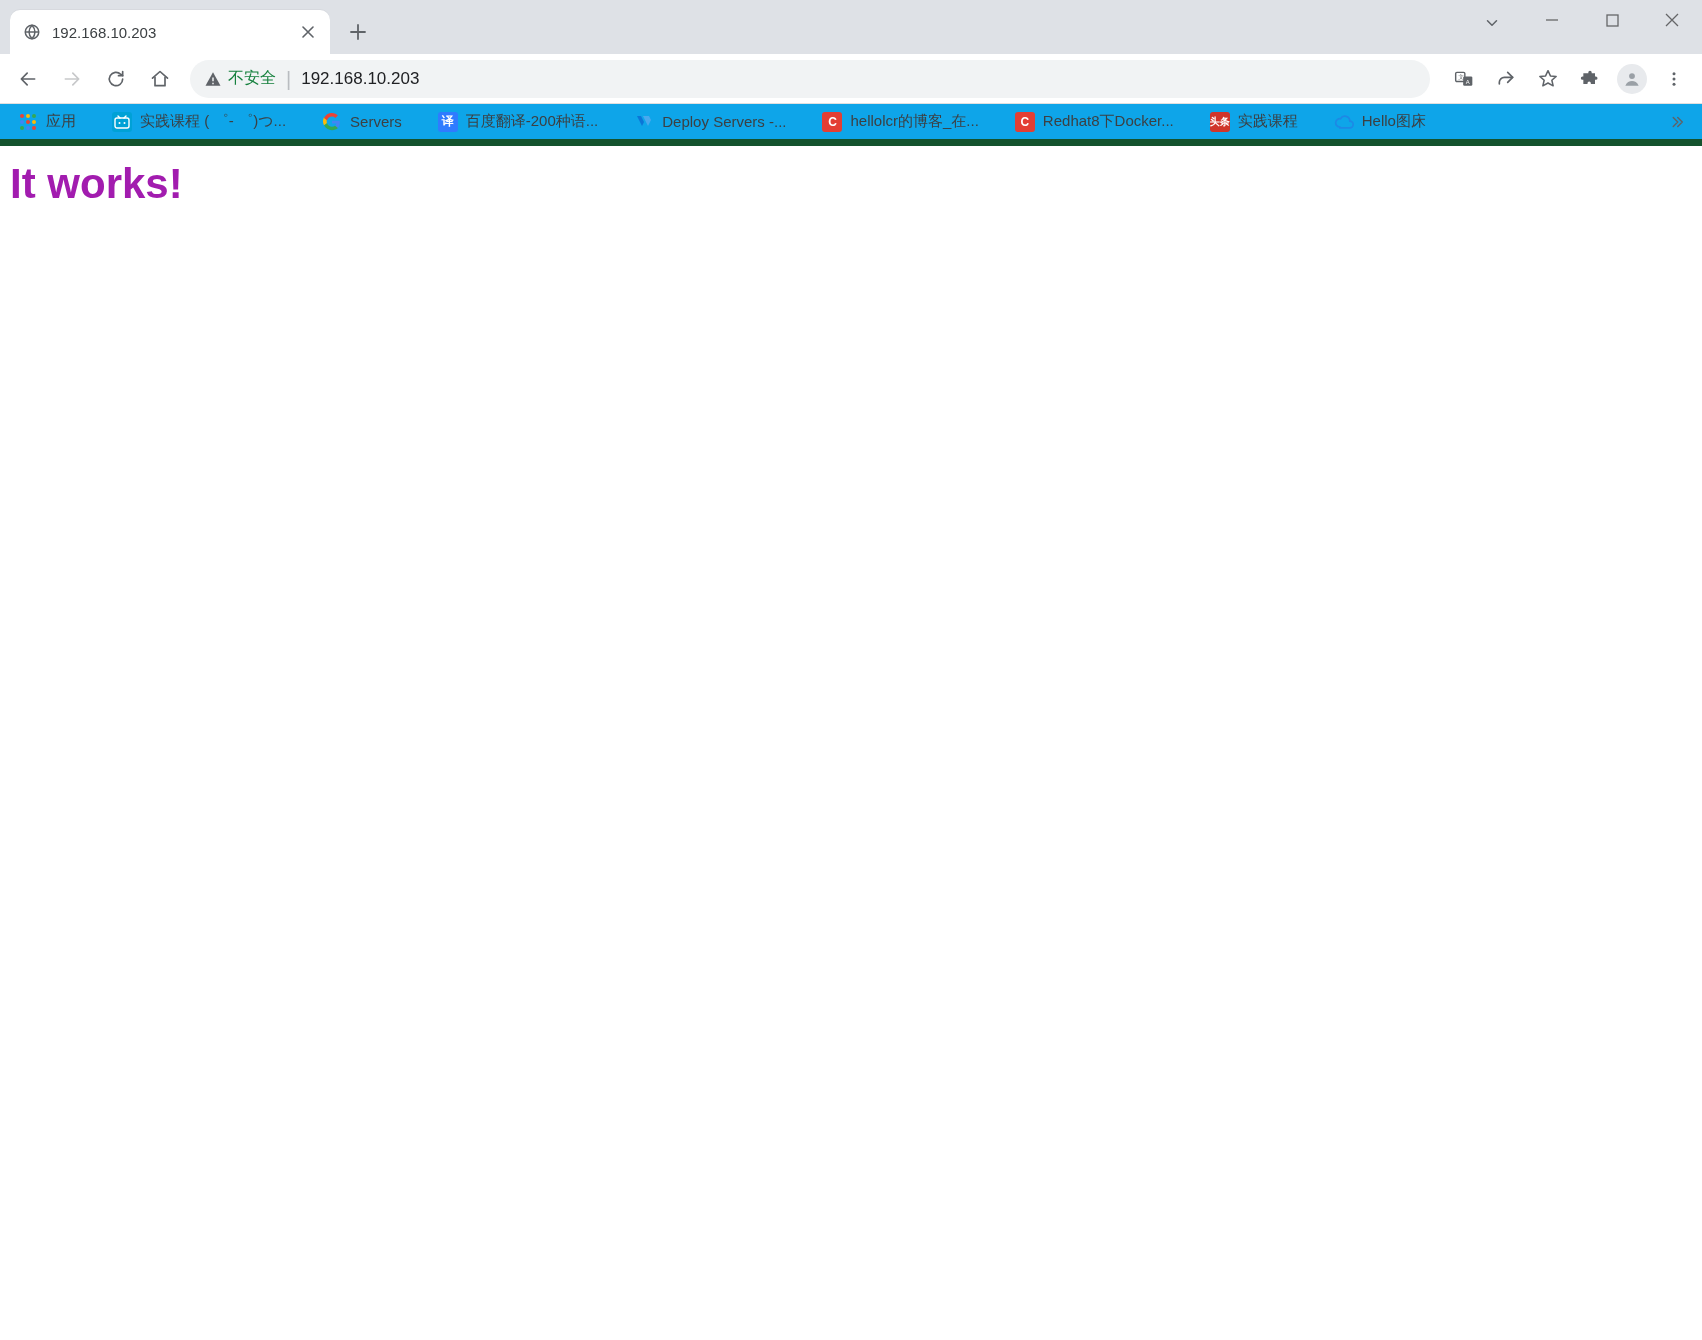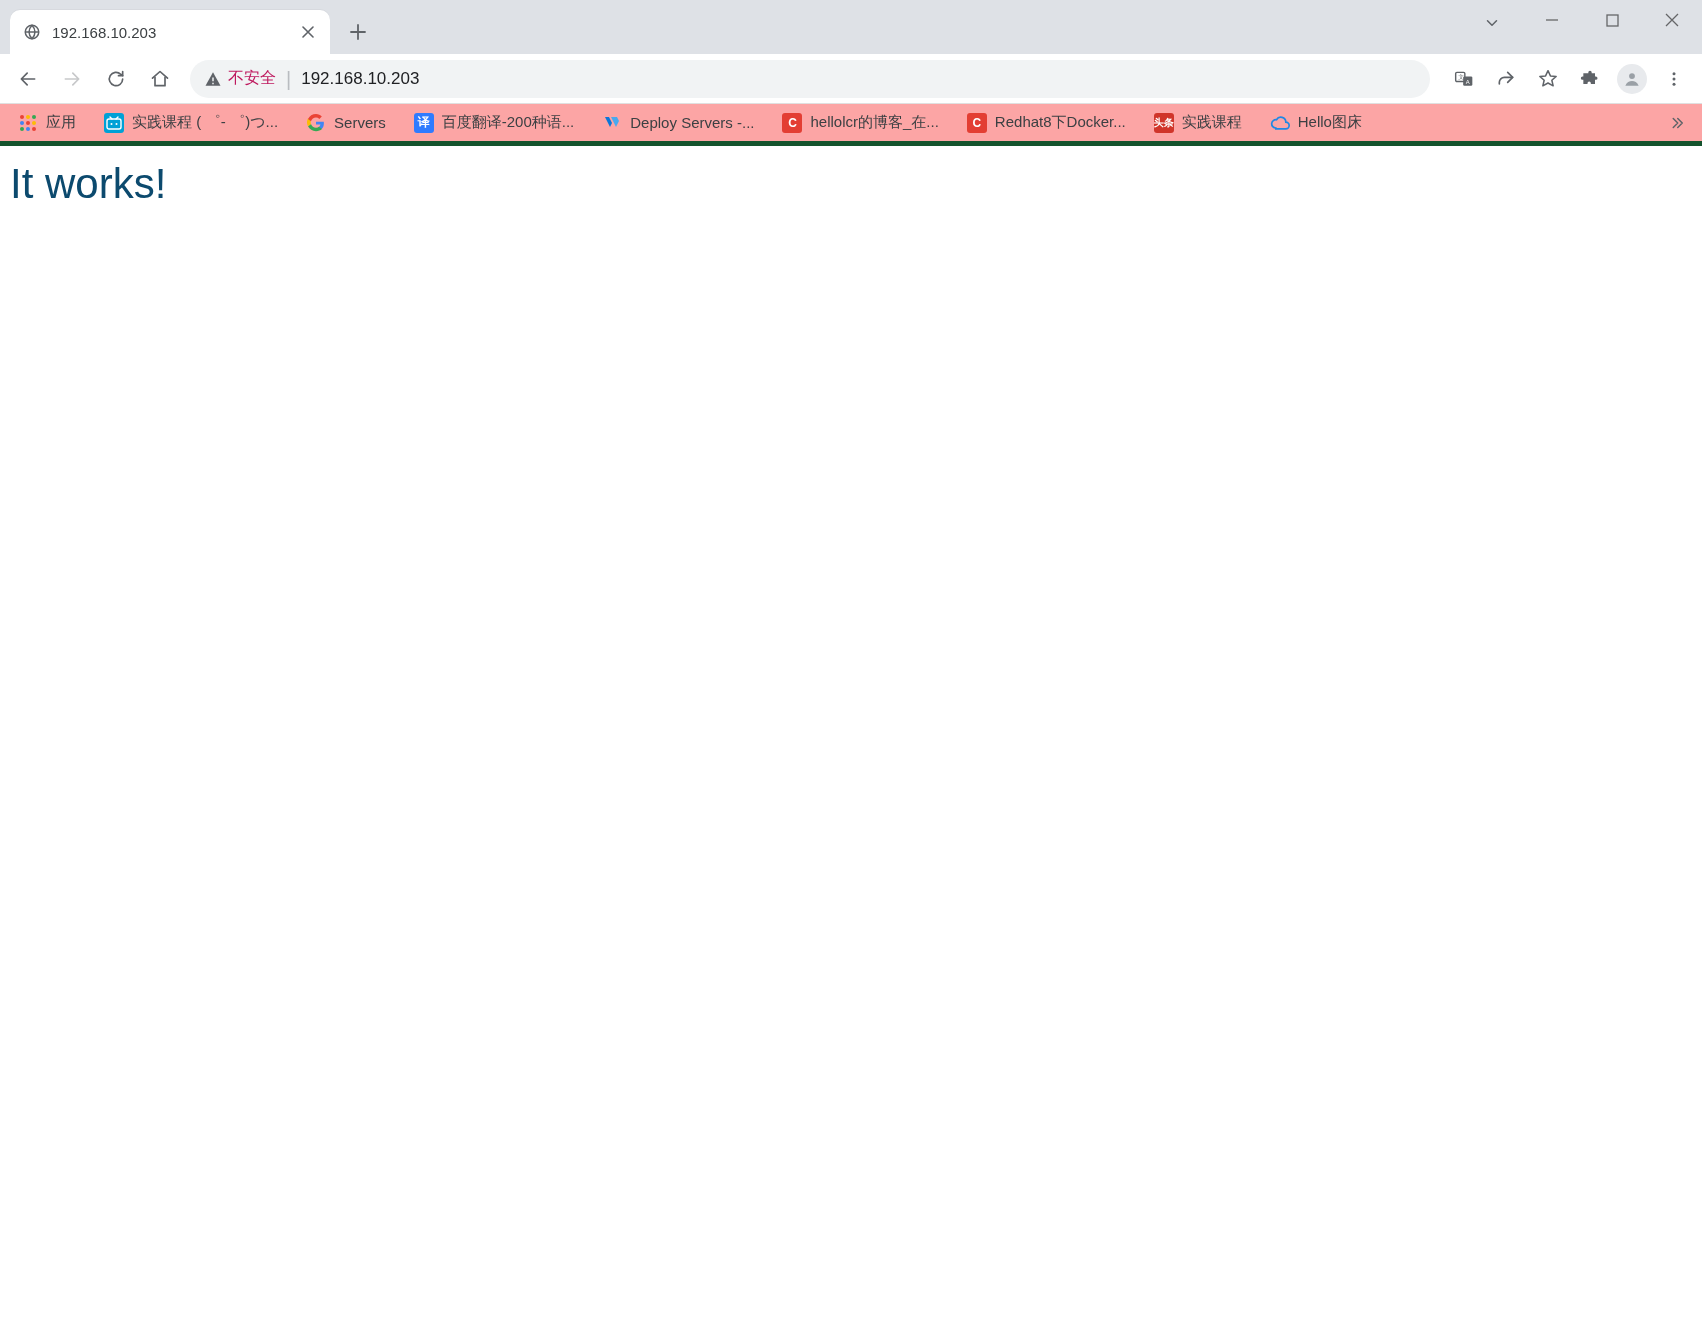--- a/index.html
+++ b/index.html
@@ -113,46 +113,46 @@
       display: flex;
       align-items: center;
       padding: 0 14px;
       margin: 0 6px;
       gap: 10px;
       font-size: 17px;
       color: #202124;
     }
     .secure {
       display: flex; align-items: center; gap: 6px;
-      color: #be185d;
+      color: #15803d;
       font-size: 16px;
     }
     .sep {
       color: #b9bcc0;
       font-size: 20px;
       line-height: 1;
     }
     .address { flex: 1; color: #202124; }
 
     .right-icons { display: flex; align-items: center; gap: 2px; margin-left: 4px; }
     .avatar-circle {
       width: 30px; height: 30px; border-radius: 50%;
       background: #e8eaed;
       display:flex;align-items:center;justify-content:center;
     }
 
     
     .bookmarks {
       height: 42px;
-      background: #fca5a5;
-      border-bottom: 5px solid #14532d;
+      background: #0ea5e9;
+      border-bottom: 7px solid #14532d;
       display: flex;
       align-items: center;
       padding: 0 10px;
-      gap: 12px;
+      gap: 20px;
       font-size: 15px;
       color: #3c4043;
     }
     .bm {
       display: flex; align-items: center; gap: 8px;
       padding: 5px 8px;
       border-radius: 4px;
       cursor: pointer;
       white-space: nowrap;
     }
@@ -169,22 +169,22 @@
       display:flex;align-items:center;justify-content:center;
     }
 
     
     .content {
       padding: 14px 10px;
     }
     .content h1 {
       font-family: Arial, Helvetica, sans-serif;
       font-size: 42px;
-      font-weight: 400;
-      color: #0c4a6e;
+      font-weight: 700;
+      color: #a21caf;
     }
   </style>
 </head>
 <body>
 
 <div class="titlebar">
   <div class="tab-strip">
     <div class="tab">
       <span class="favicon">
         <svg width="18" height="18" viewBox="0 0 24 24" fill="none" stroke="#5f6368" stroke-width="2">

